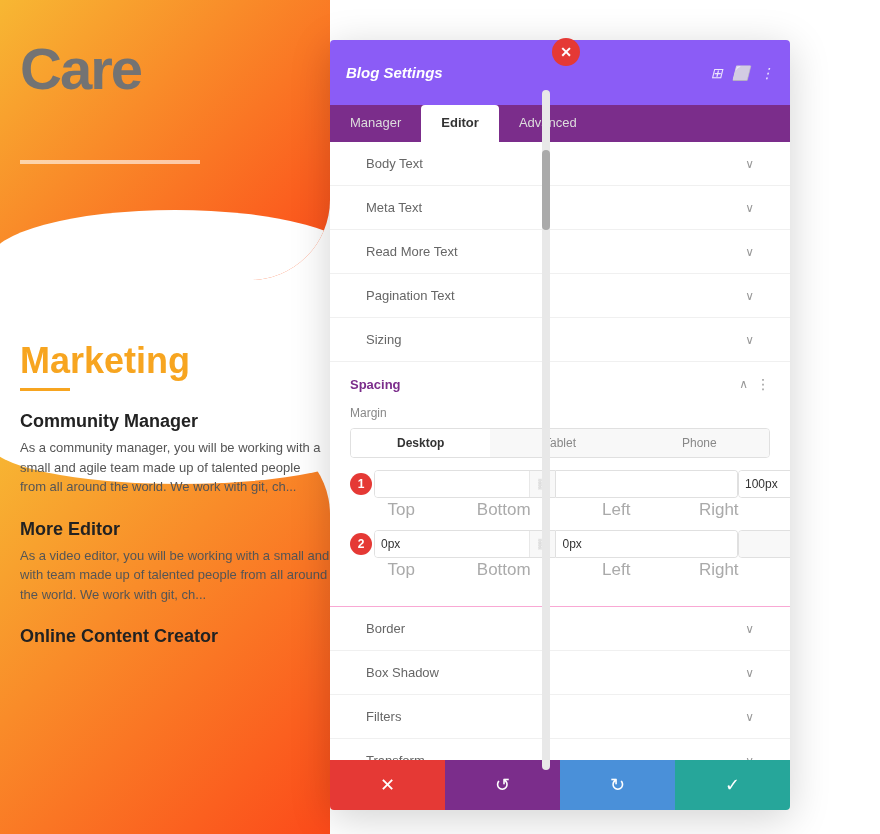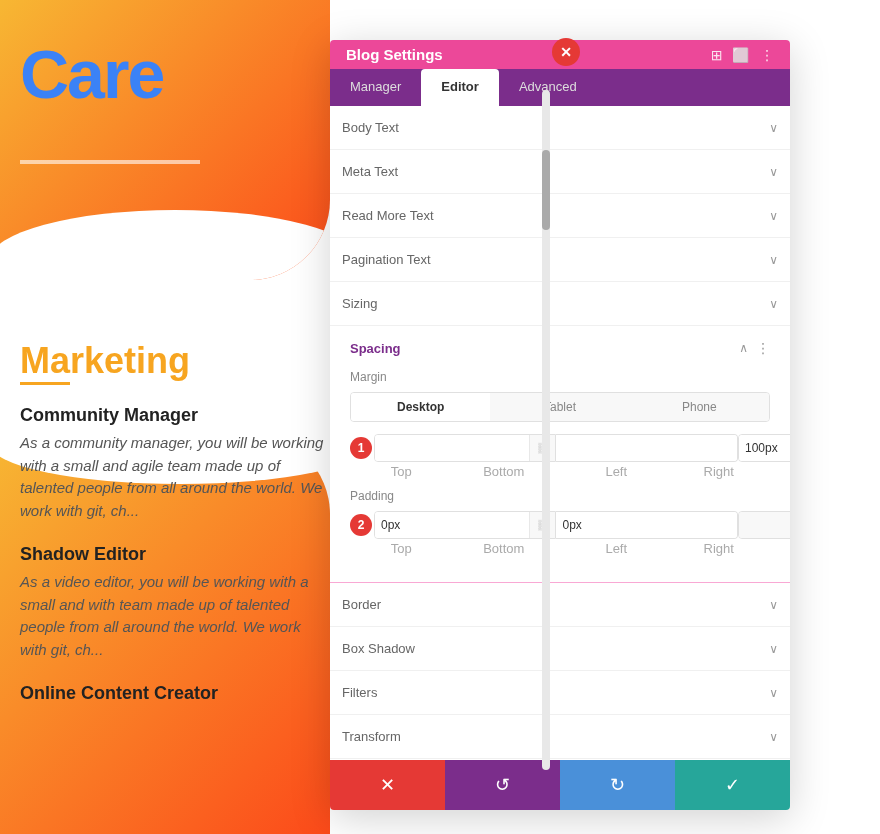--- a/index.html
+++ b/index.html
@@ -39,23 +39,23 @@
       width: 370px;
       height: 100px;
       background: #fff;
       border-radius: 80% 80% 0 0;
     }
 
     .care-text {
       position: absolute;
       top: 40px;
       left: 20px;
-      font-size: 68px;
+      font-size: 58px;
       font-weight: 900;
-      color: #3b82f6;
+      color: #737373;
       line-height: 1;
       letter-spacing: -2px;
     }
 
     .care-underline {
       position: absolute;
       top: 160px;
       left: 20px;
       width: 180px;
       height: 4px;
@@ -87,20 +87,21 @@
       position: absolute;
       top: 340px;
       left: 20px;
       width: 310px;
     }
 
     .marketing-title {
       font-size: 36px;
       font-weight: 900;
       color: #f7a520;
+      margin-bottom: 6px;
     }
 
     .marketing-line {
       width: 50px;
       height: 3px;
       background: #f7a520;
       margin-bottom: 20px;
     }
 
     .job-item {
@@ -108,50 +109,50 @@
     }
 
     .job-title {
       font-size: 18px;
       font-weight: 700;
       color: #222;
       margin-bottom: 6px;
     }
 
     .job-desc {
-      font-size: 15px;
+      font-size: 13px;
       color: #555;
       line-height: 1.5;
-      font-style: italic;
     }
 
     
     .panel-overlay {
       position: absolute;
       top: 40px;
       left: 330px;
       width: 460px;
       height: 770px;
       background: #fff;
       border-radius: 4px;
       box-shadow: 0 8px 40px rgba(0,0,0,0.18);
       z-index: 10;
       display: flex;
       flex-direction: column;
       overflow: hidden;
     }
 
     
     .panel-header {
-      background: #ec4899;
-      padding: 6px 16px;
+      background: #8b5cf6;
+      padding: 24px 16px;
       display: flex;
       align-items: center;
       justify-content: space-between;
       flex-shrink: 0;
+      font-style: italic;
     }
 
     .panel-title {
       color: #fff;
       font-size: 15px;
       font-weight: 600;
     }
 
     .panel-header-icons {
       display: flex;
@@ -201,21 +202,21 @@
     .panel-body::-webkit-scrollbar-thumb {
       background: #ccc;
       border-radius: 3px;
     }
 
     
     .accordion-row {
       display: flex;
       align-items: center;
       justify-content: space-between;
-      padding: 14px 12px;
+      padding: 14px 36px;
       border-bottom: 1px solid #f0f0f0;
       cursor: pointer;
     }
 
     .accordion-label {
       font-size: 13px;
       color: #666;
     }
 
     .accordion-icon {
@@ -349,21 +350,21 @@
 
     .field-labels {
       display: flex;
       gap: 0;
       margin-bottom: 10px;
     }
 
     .field-label-item {
       flex: 1;
       text-align: center;
-      font-size: 13px;
+      font-size: 17px;
       color: #aaa;
     }
 
     .margin-row {
       margin-bottom: 2px;
     }
 
     
     .full-input-group {
       display: flex;
@@ -456,21 +457,21 @@
   <div class="marketing-section">
     <div class="marketing-title">Marketing</div>
     <div class="marketing-line"></div>
 
     <div class="job-item">
       <div class="job-title">Community Manager</div>
       <div class="job-desc">As a community manager, you will be working with a small and agile team made up of talented people from all around the world. We work with git, ch...</div>
     </div>
 
     <div class="job-item">
-      <div class="job-title">Shadow Editor</div>
+      <div class="job-title">More Editor</div>
       <div class="job-desc">As a video editor, you will be working with a small and with team made up of talented people from all around the world. We work with git, ch...</div>
     </div>
 
     <div class="job-item">
       <div class="job-title">Online Content Creator</div>
     </div>
   </div>
 </div>
 
 <div class="close-x">✕</div>
@@ -568,21 +569,20 @@
             <div class="field-label-item">Top</div>
             <div class="field-label-item">Bottom</div>
           </div>
           <div style="width:10px;"></div>
           <div style="flex:1; display:flex;">
             <div class="field-label-item">Left</div>
             <div class="field-label-item">Right</div>
           </div>
         </div>
 
-        <div class="sub-label" style="margin-top:4px;">Padding</div>
 
         <div class="input-row margin-row">
           <div class="number-badge">2</div>
           <div style="flex:1; display:flex; gap:0;">
             <div class="margin-input-pair" style="border-radius:4px 0 0 4px;">
               <input class="field-input" value="0px" style="">
               <div class="field-link-icon">⛓</div>
             </div>
             <div class="margin-input-pair" style="border-left:none; border-radius:0 4px 4px 0;">
               <input class="field-input" value="0px" style="">

